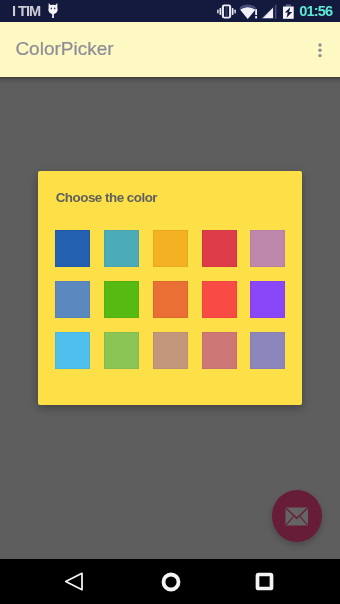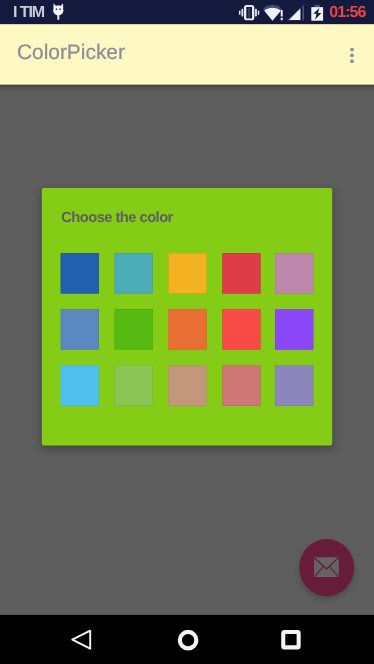--- a/index.html
+++ b/index.html
@@ -12,21 +12,21 @@
   }
   
   #status-bar {
     position:absolute; left:0; top:0; width:340px; height:22px;
     background:#14193e;
   }
   #sb-carrier { position:absolute; left:11.9px; top:2.9px; color:#ccccd4;
     font-size:14.6px; font-weight:bold; letter-spacing:-1px; line-height:16px; transform:translateZ(0); }
   #sb-creature { position:absolute; left:46.2px; top:1px; width:14px; height:20px; }
   .sb-ic { position:absolute; display:block; }
-  #sb-clock { position:absolute; left:299.3px; top:3.2px; color:#ef4444; font-size:14.6px;
+  #sb-clock { position:absolute; left:299.3px; top:3.2px; color:#5eead4; font-size:14.6px;
     font-weight:bold; letter-spacing:-0.85px; line-height:16px; transform:translateZ(0); }
 
   
   #app-bar {
     position:absolute; left:0; top:22px; width:340px; height:54.5px;
     background:#fef9c3;
   }
   #app-bar-shadow {
     position:absolute; left:0; top:76.5px; width:340px; height:7px;
     background:linear-gradient(to bottom, rgba(0,0,0,0.34), rgba(0,0,0,0.12) 38%, rgba(0,0,0,0));
@@ -43,21 +43,21 @@
     position:absolute; left:272px; top:490px; width:50px; height:52px;
     border-radius:50%; background:#671c38;
     display:flex; align-items:center; justify-content:center;
     box-shadow:0 3px 6px rgba(0,0,0,0.22);
   }
   #fab > span { display:block; margin-top:4px; }
 
   
   #dialog {
     position:absolute; left:37.6px; top:170.8px; width:264px; height:233.8px;
-    background:#84cc16; border-radius:2px;
+    background:#fde047; border-radius:2px;
     box-shadow:0 3px 9px rgba(0,0,0,0.30);
     padding-left:24px;
   }
   #dialog-title { position:absolute; left:18.1px; top:19.7px; font-size:13.4px;
      font-weight:bold; color:#5f5f5f; letter-spacing:-0.5px; transform:translateZ(0); }
   #swatch-grid { position:absolute; left:17.4px; top:59.2px; display:grid;
      grid-template-columns:repeat(5, 35px); grid-template-rows:repeat(3, 37px);
      column-gap:13.85px; row-gap:13.85px; }
   .swatch { width:35px; height:37px; box-shadow:inset 0 0 0 0.6px rgba(0,0,0,0.09); }
 

